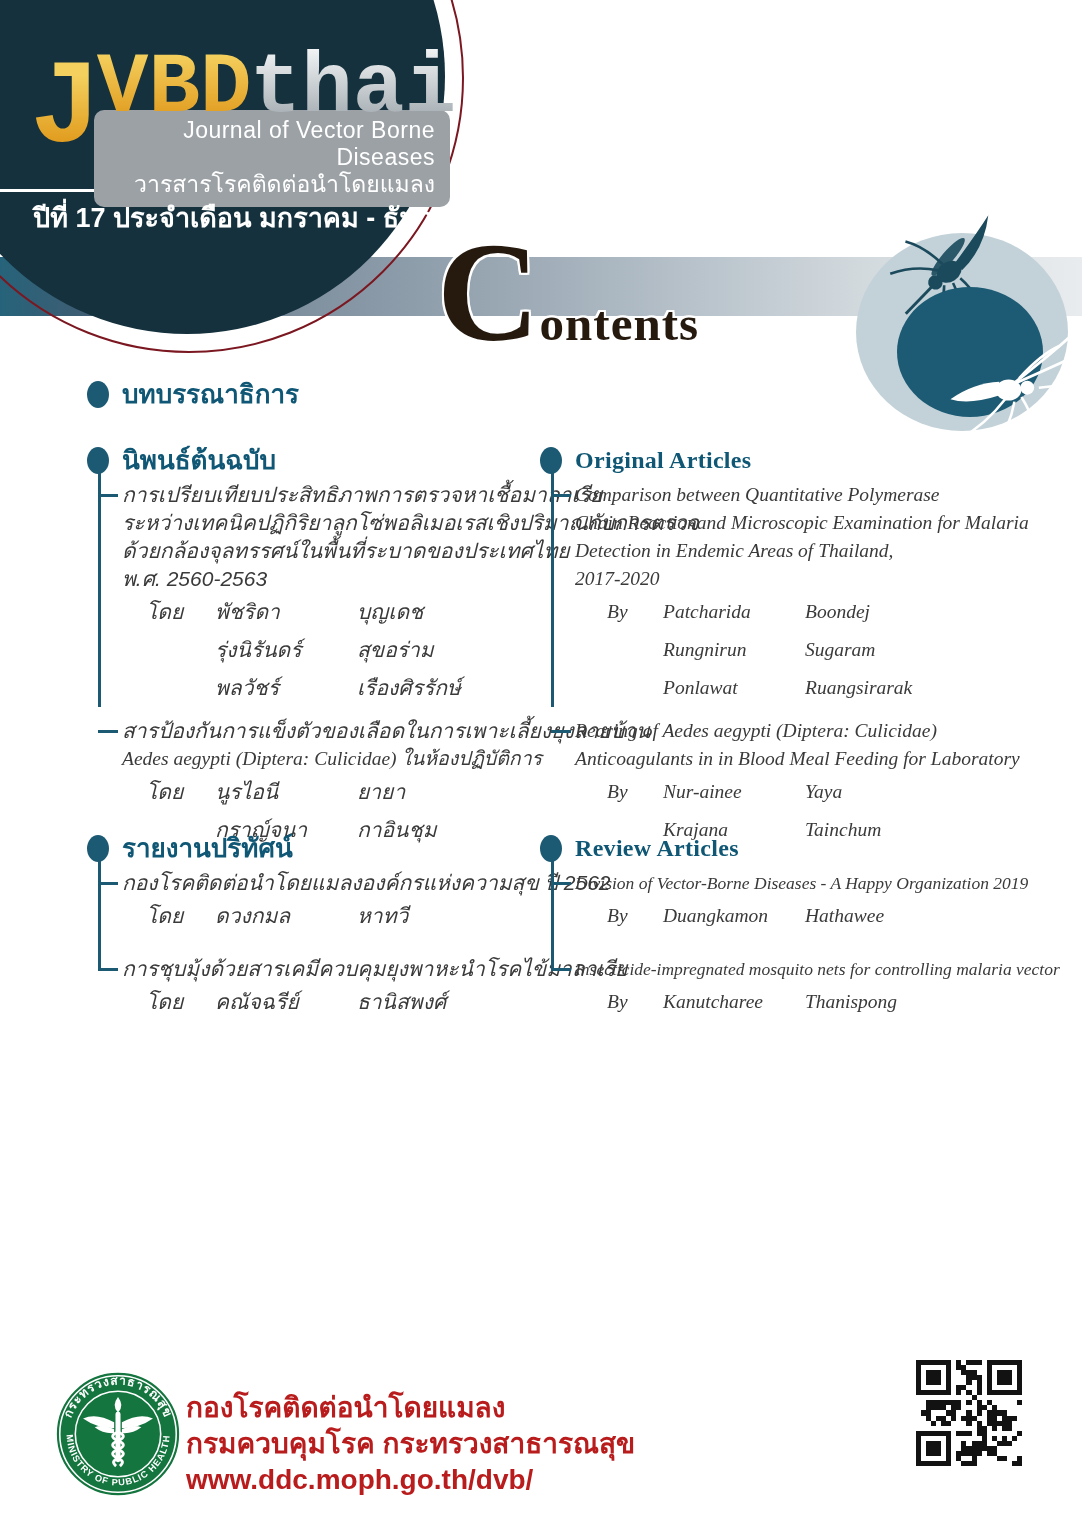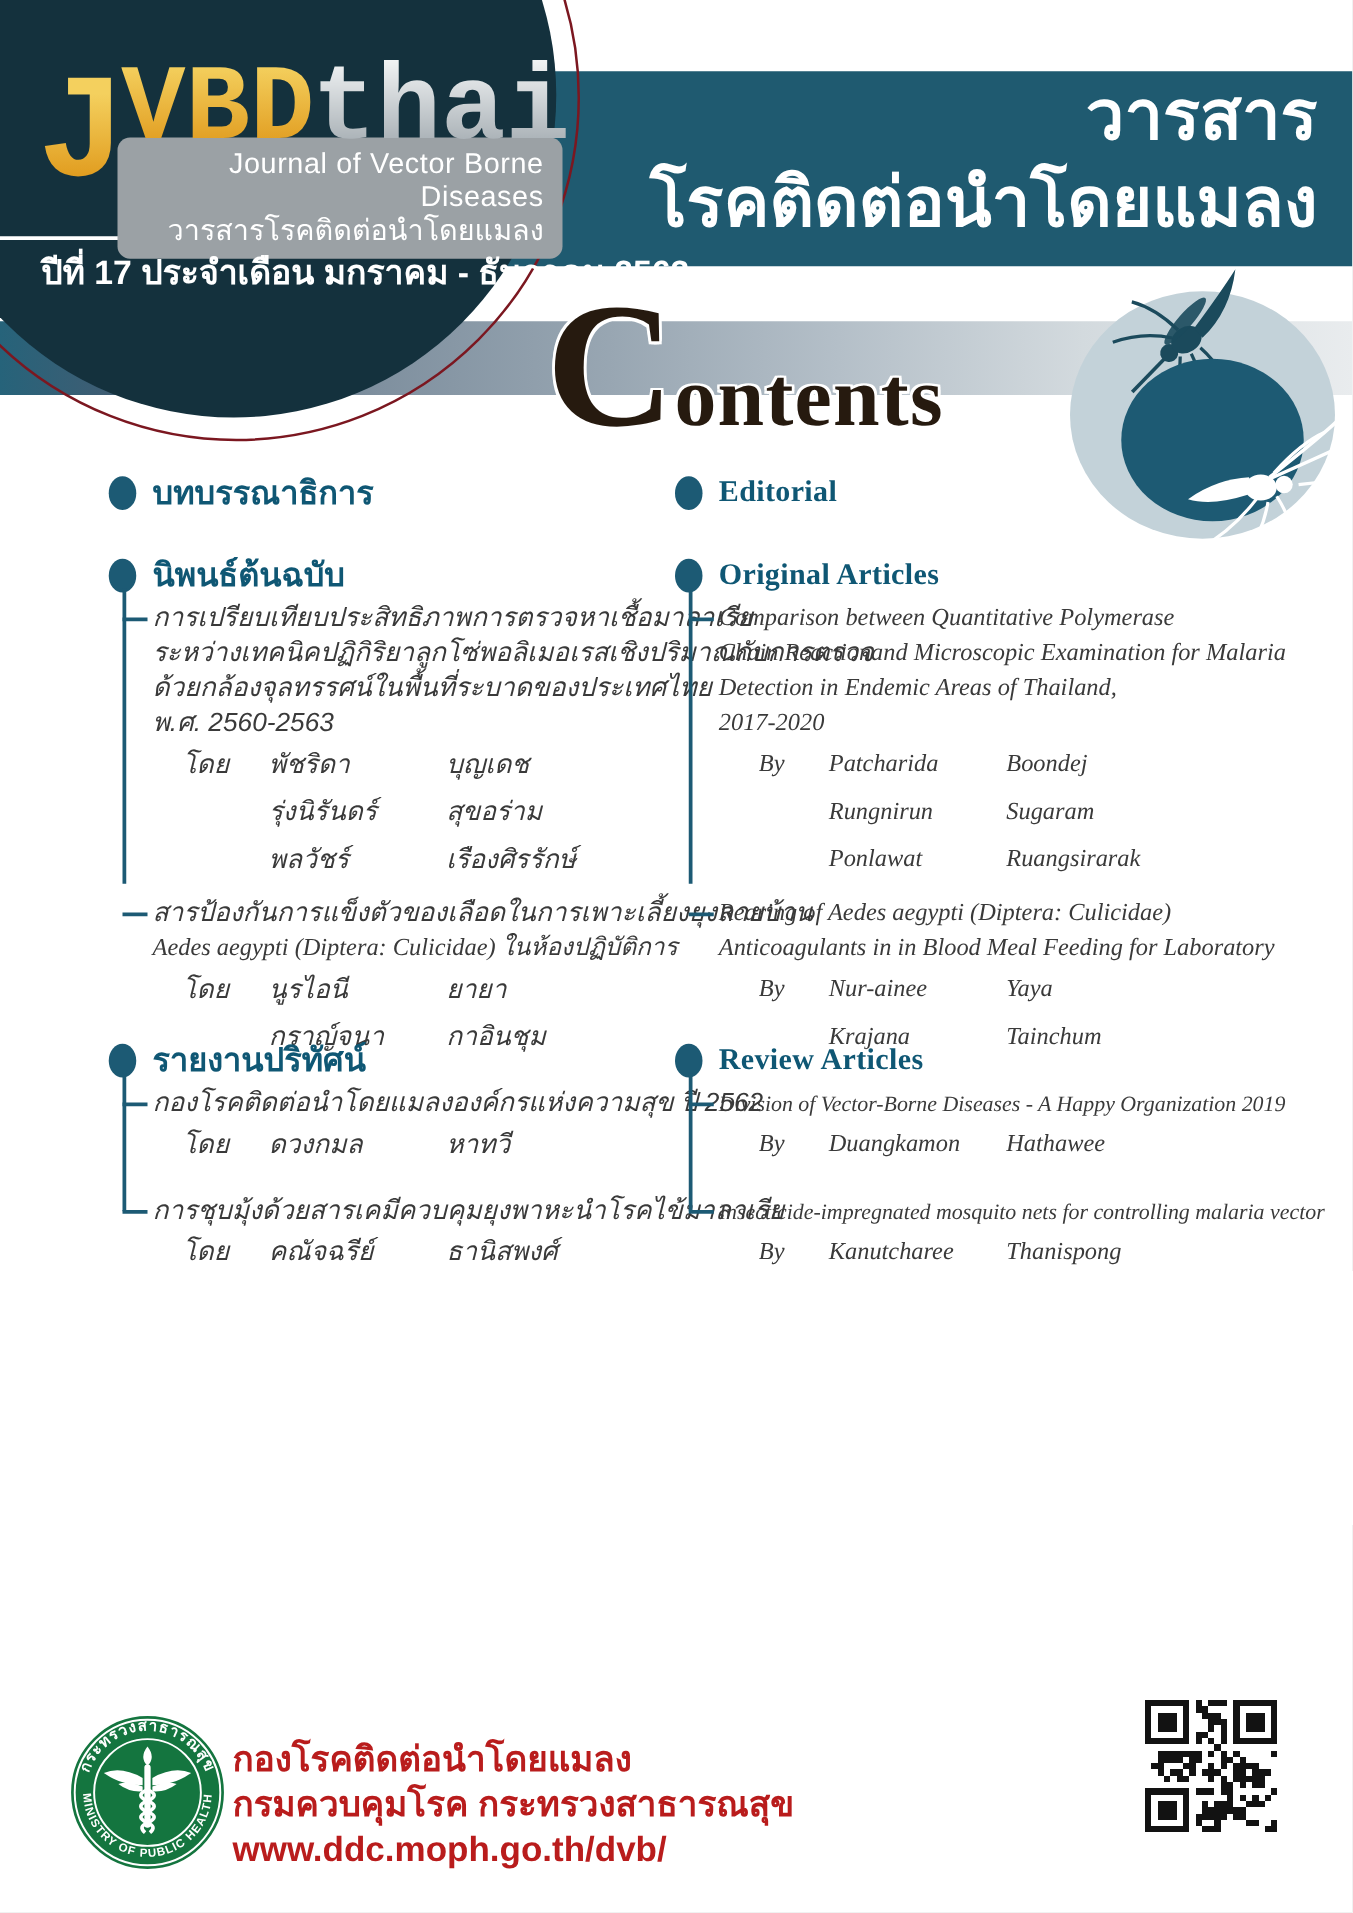--- a/index.html
+++ b/index.html
@@ -44,21 +44,21 @@
   .logo-sub .s1{font-size:23px;line-height:27px;letter-spacing:.5px;}
   .logo-sub .s2{font-size:23px;line-height:27px;}
   .issue{position:absolute;left:33px;top:196px;color:#fff;font-weight:600;font-size:27px;z-index:3;}
 
   
   .contents-title{position:absolute;left:437px;top:238px;display:flex;align-items:baseline;
     font-family:"Liberation Serif",serif;font-weight:700;color:#261a0f;z-index:4;
     text-shadow:-2px 0 0 #fff,2px 0 0 #fff,0 -2px 0 #fff,0 2px 0 #fff,-2px -2px 0 #fff,
       2px 2px 0 #fff,-2px 2px 0 #fff,2px -2px 0 #fff;}
   .c-init{font-size:142px;line-height:108px;}
-  .c-rest{font-size:67px;letter-spacing:1px;}
+  .c-rest{font-size:49px;letter-spacing:1px;}
 
   
   .col{position:absolute;top:375px;height:700px;}
   .col-left{left:85px;width:450px;}
   .col-right{left:538px;width:544px;}
   .sec{position:absolute;left:0;right:0;}
   .sec-1{top:4px;} .sec-2{top:70px;} .sec-3{top:458px;}
   .sec-head{display:flex;align-items:flex-start;}
   .bullet{width:22px;height:27px;border-radius:50%;background:#1c5a74;flex:0 0 auto;
     margin:2px 13px 0 2px;}
@@ -86,26 +86,20 @@
   .footer-text .fl{font-size:28px;line-height:36px;}
   .qr{position:absolute;left:906px;top:1350px;width:126px;height:126px;background:#fff;}
 </style>
 </head>
 <body>
 
 <div class="page">
 
   <div class="contents-bar"></div>
 
-  <div class="banner">
-    <div class="banner-text">
-      <div class="banner-l1">วารสาร</div>
-      <div class="banner-l2">โรคติดต่อนำโดยแมลง</div>
-    </div>
-  </div>
 
   <div class="badge-light"></div>
 
   <svg class="mosq-dark" width="180" height="130" viewBox="0 0 120 90">
     <g transform="rotate(-33 60 45)" fill="#1b4a5c" stroke="#1b4a5c">
       <path d="M14 52 L40 46" stroke-width="2" fill="none"></path>
       <circle cx="43" cy="45" r="5" stroke="none"></circle>
       <ellipse cx="55" cy="44" rx="9" ry="7" stroke="none"></ellipse>
       <path d="M62 41 Q86 32 99 26 Q84 44 63 48 Z" stroke="none"></path>
       <ellipse cx="60" cy="35" rx="17" ry="4" transform="rotate(-16 60 35)" stroke="none" opacity=".9"></ellipse>
@@ -225,26 +219,20 @@
             <span>คณัจฉรีย์</span>
             <span>ธานิสพงศ์</span>
           </div>
         </div>
       </div>
     </div>
   </div>
 
   <div class="col col-right">
 
-    <div class="sec sec-1">
-      <div class="sec-head">
-        <div class="bullet"></div>
-        <div class="h-en">Editorial</div>
-      </div>
-    </div>
 
     <div class="sec sec-2">
       <div class="sec-head">
         <div class="bullet"></div>
         <div class="h-en">Original Articles</div>
       </div>
       <div class="sec-body treed">
         <div class="vline" style="height:236px"></div>
         <div class="article">
           <div class="t-en">Comparison between Quantitative Polymerase</div>

